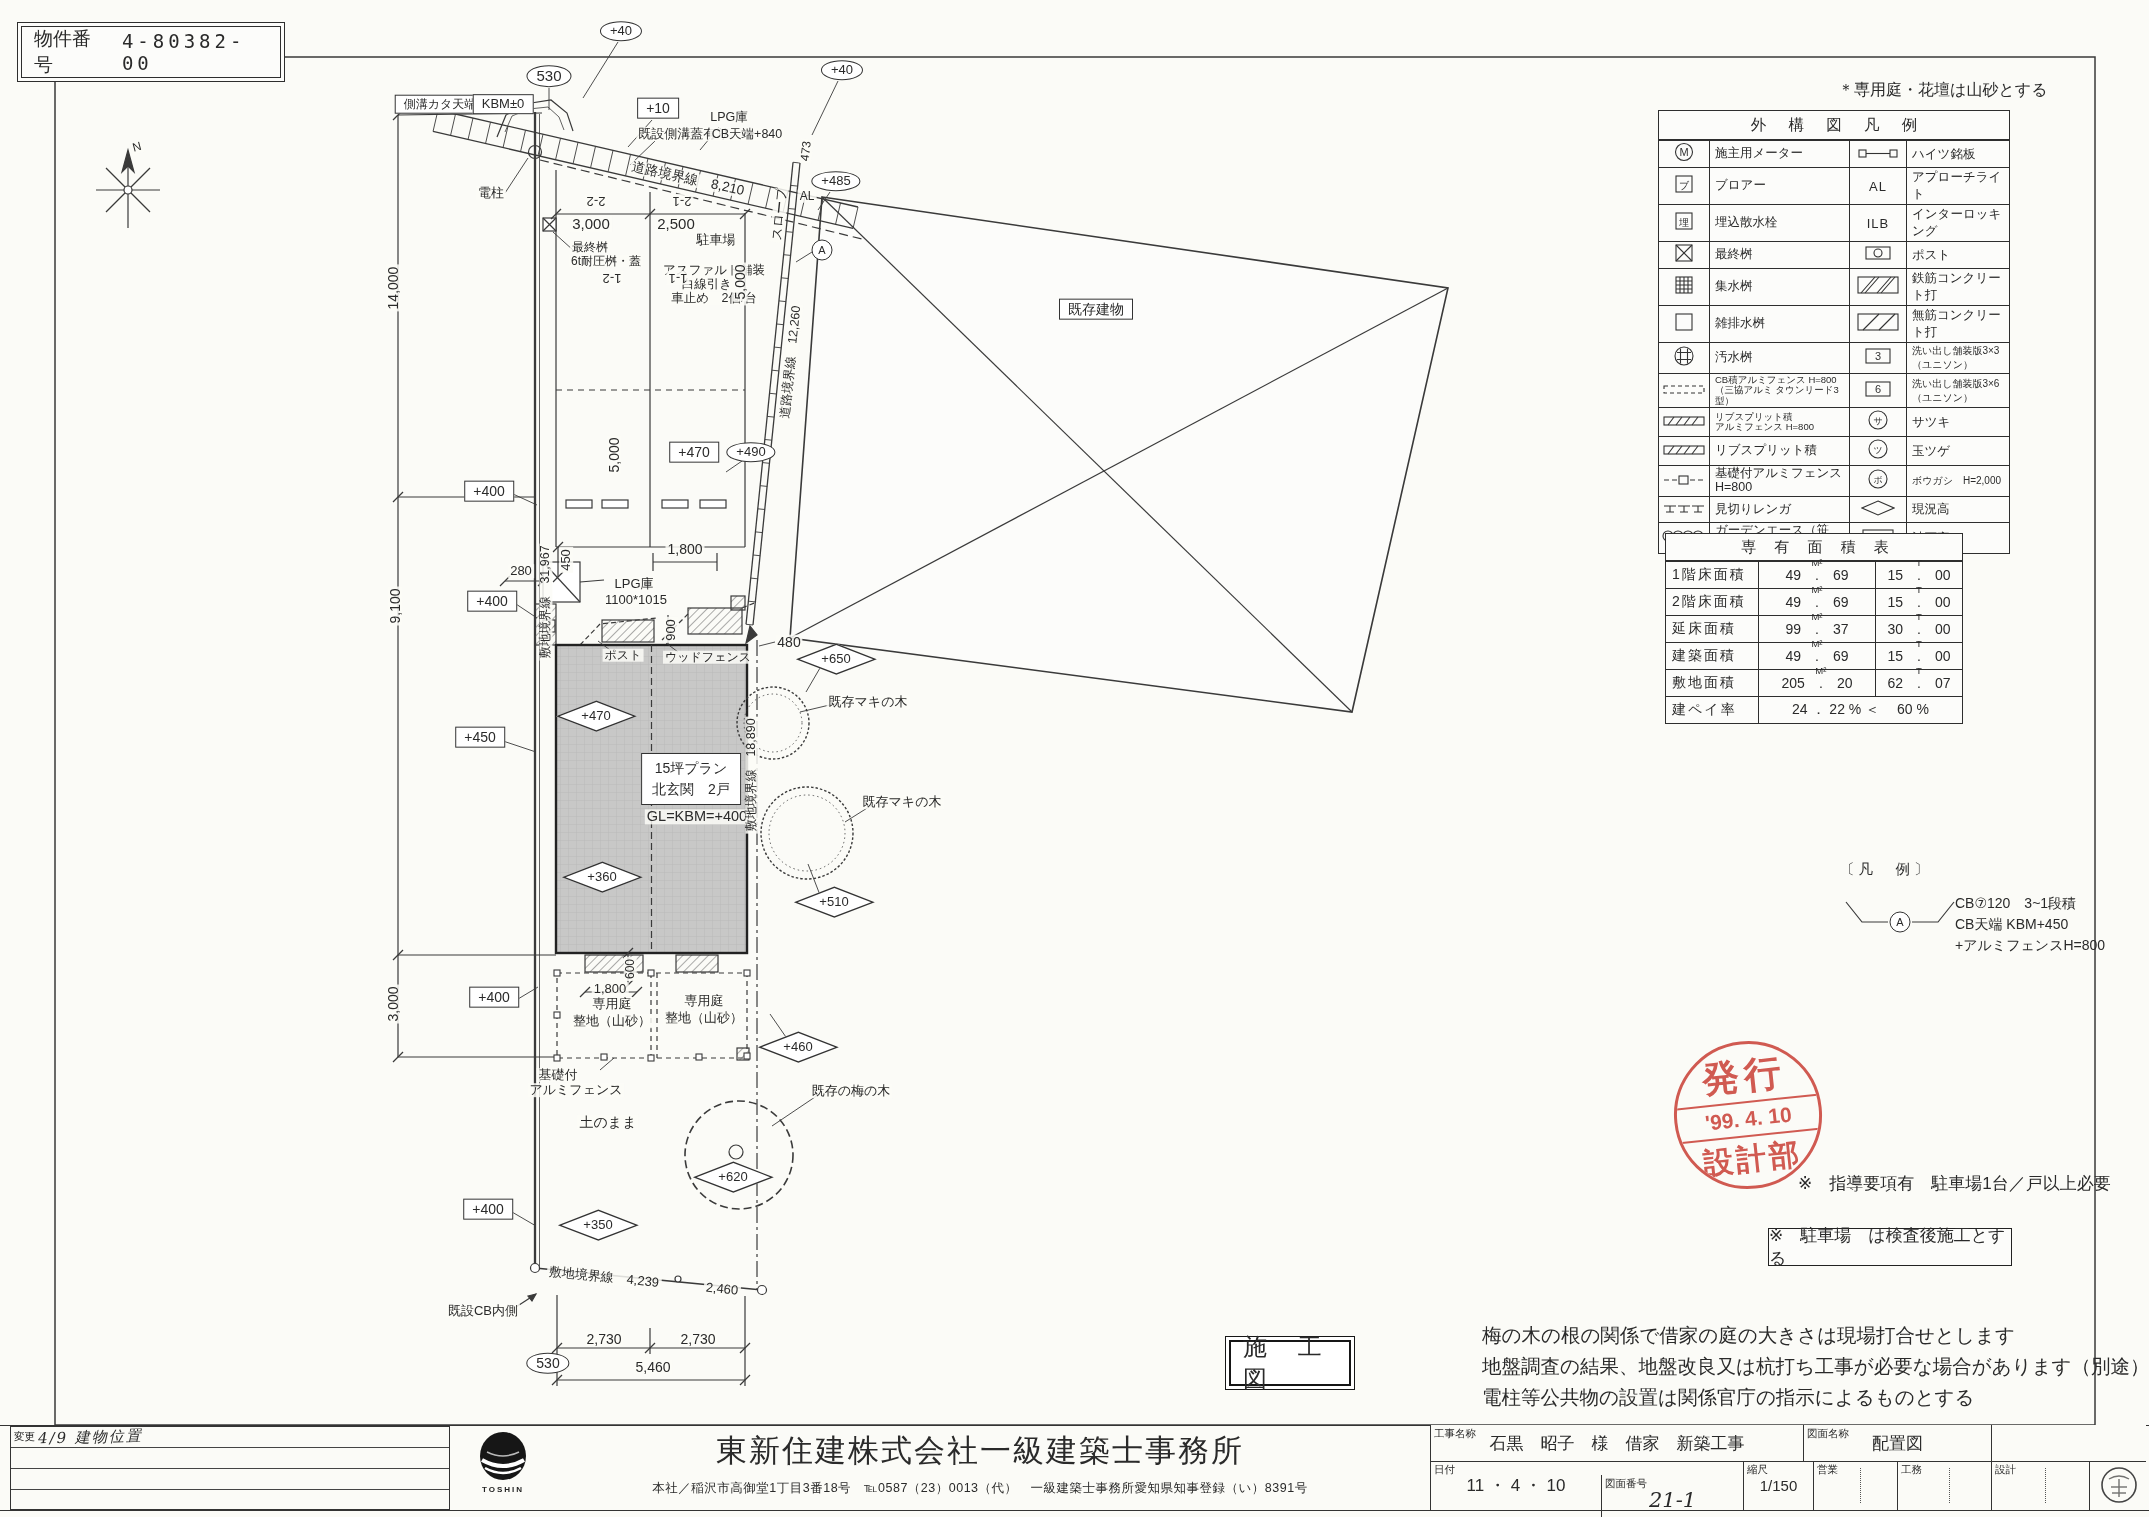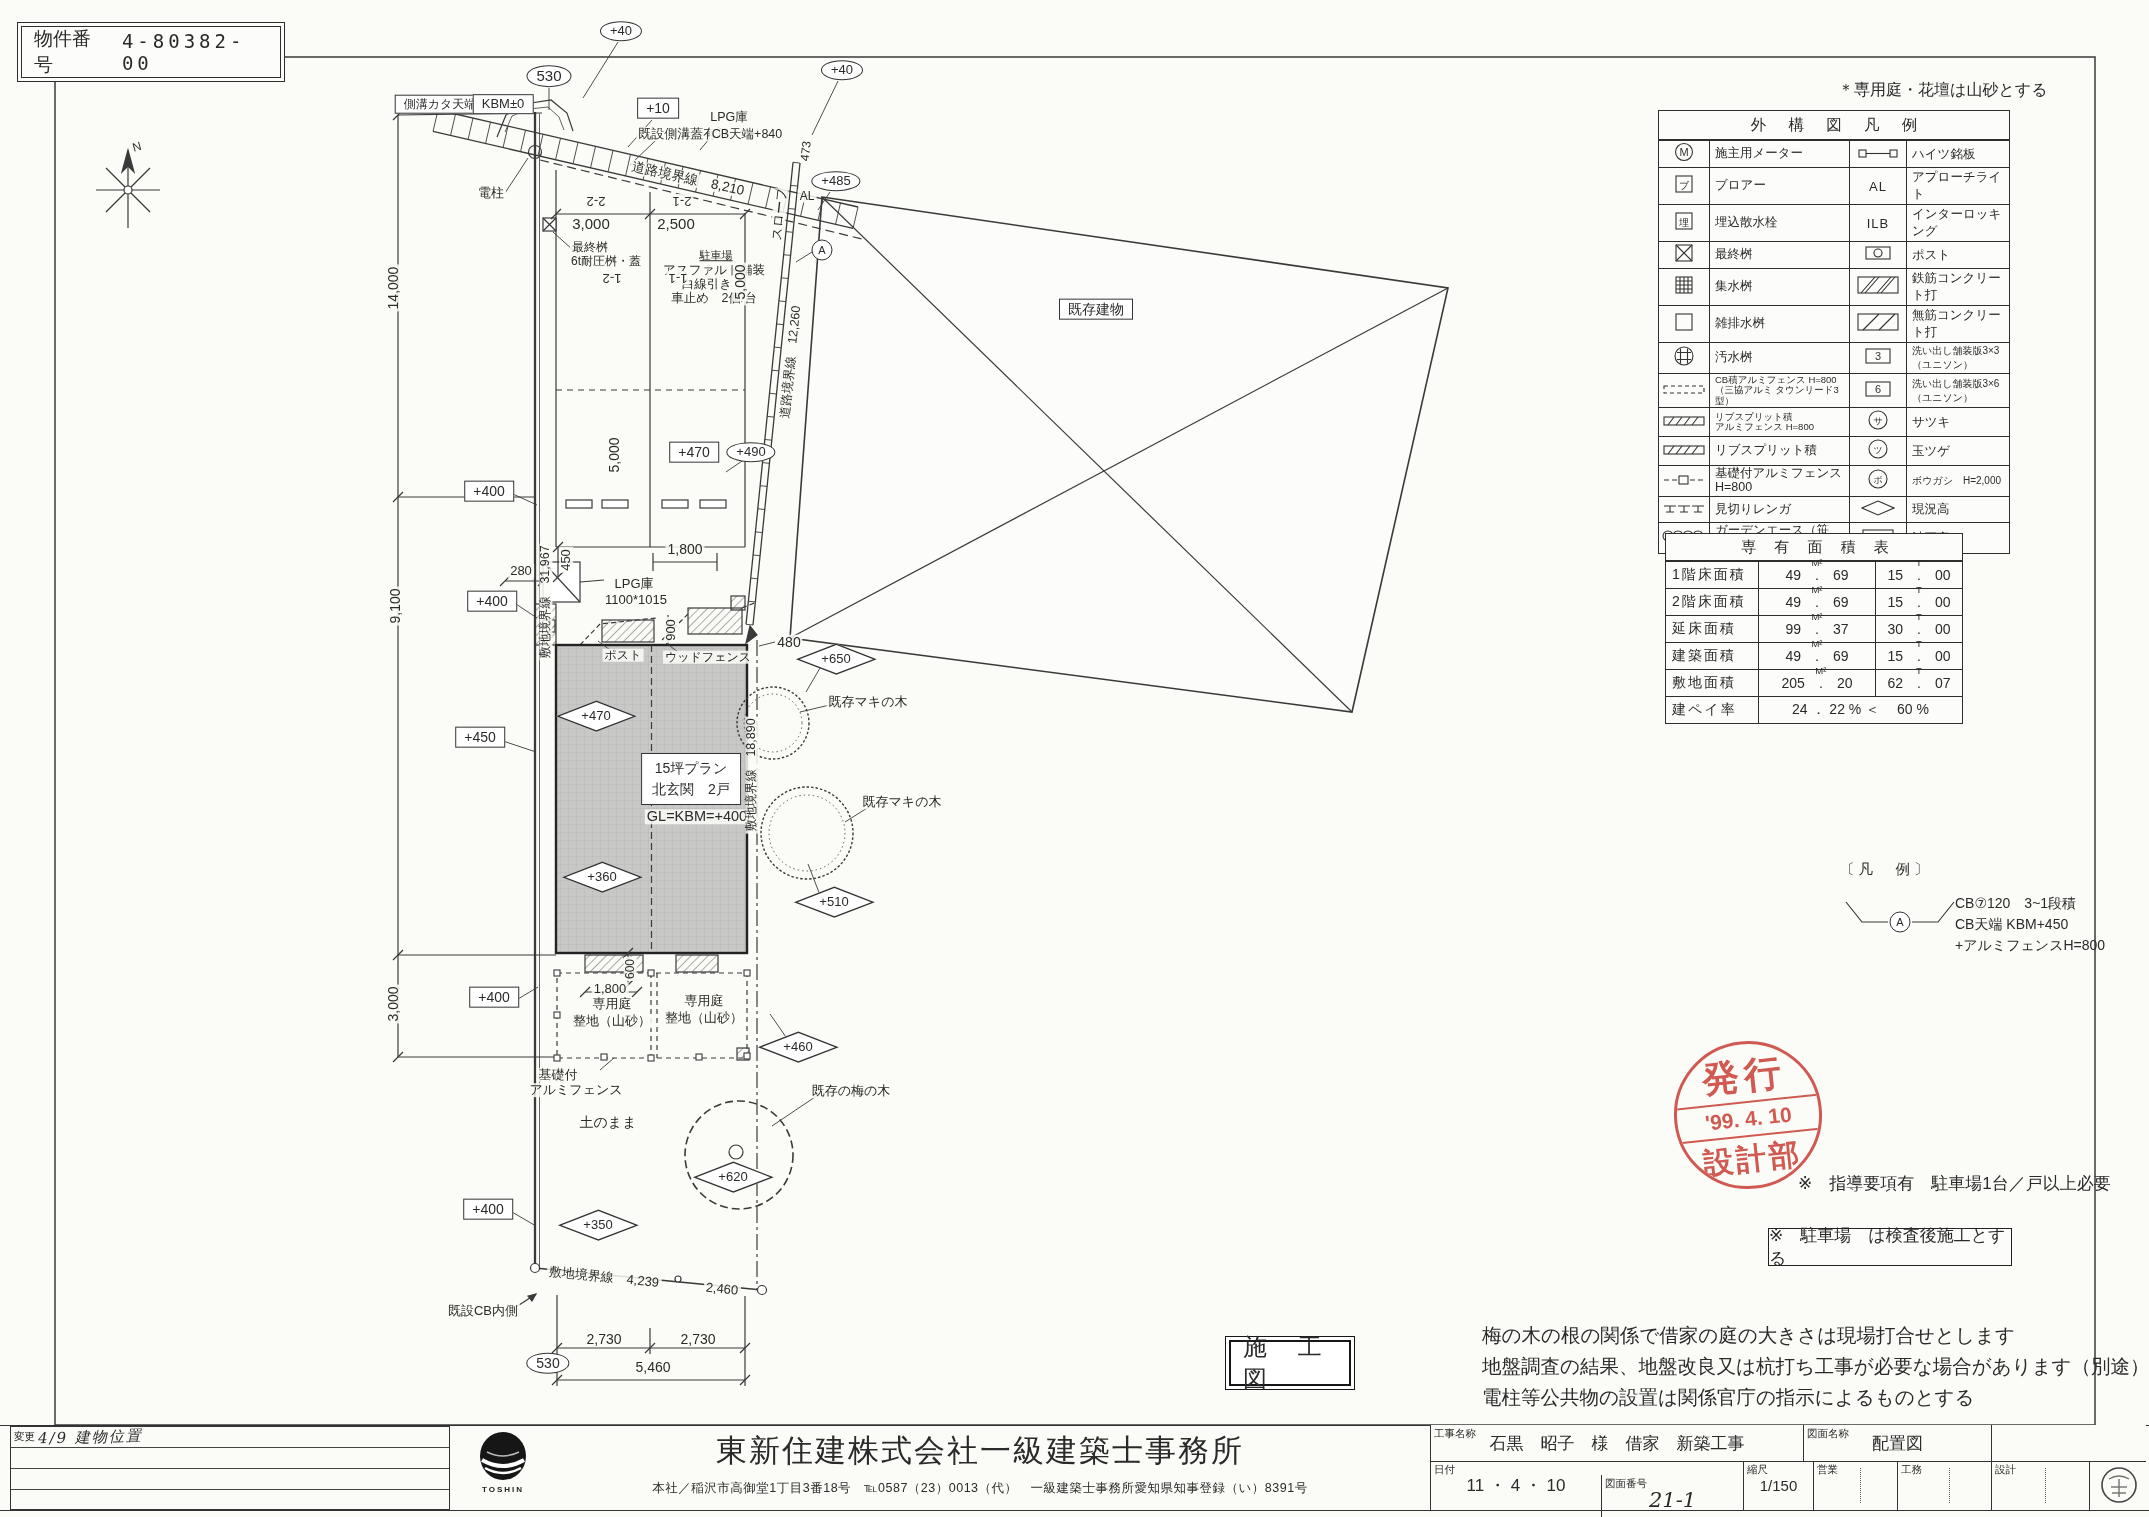--- a/index.html
+++ b/index.html
@@ -633,21 +633,21 @@
       <div class="pl" style="left: 806px; top: 151px; font-size: 12px; transform: translate(-50%, -50%) rotate(-83deg);">473</div>
       <div class="pl k-oval" style="left: 836px; top: 181px; font-size: 13px;">+485</div>
       <div class="pl" style="left: 807px; top: 196px; font-size: 12px;">AL</div>
       <div class="pl" style="left: 491px; top: 193px; font-size: 13px;">電柱</div>
       <div class="pl" style="left: 596px; top: 201px; font-size: 13px; transform: translate(-50%, -50%) rotate(180deg);">2-2</div>
       <div class="pl" style="left: 682px; top: 201px; font-size: 13px; transform: translate(-50%, -50%) rotate(180deg);">2-1</div>
       <div class="pl" style="left: 591px; top: 224px; font-size: 15px;">3,000</div>
       <div class="pl" style="left: 676px; top: 224px; font-size: 15px;">2,500</div>
       <div class="pl" style="left: 590px; top: 247px; font-size: 12px;">最終桝</div>
       <div class="pl" style="left: 606px; top: 261px; font-size: 12px;">6t耐圧桝・蓋</div>
-      <div class="pl" style="left: 716px; top: 256px; font-size: 11px; text-decoration: underline;">駐車場</div>
+      <div class="pl" style="left: 716px; top: 240px; font-size: 13px;">駐車場</div>
       <div class="pl" style="left: 714px; top: 271px; font-size: 12.5px;">アスファルト舗装</div>
       <div class="pl" style="left: 707px; top: 285px; font-size: 12.5px;">白線引き</div>
       <div class="pl" style="left: 714px; top: 299px; font-size: 12.5px;">車止め　2個/台</div>
       <div class="pl" style="left: 612px; top: 278px; font-size: 13px; transform: translate(-50%, -50%) rotate(180deg);">1-2</div>
       <div class="pl" style="left: 678px; top: 278px; font-size: 13px; transform: translate(-50%, -50%) rotate(180deg);">1-1</div>
       <div class="pl" style="left: 740px; top: 282px; font-size: 14px; transform: translate(-50%, -50%) rotate(-90deg);">5,000</div>
       <div class="pl" style="left: 614px; top: 455px; font-size: 14px; transform: translate(-50%, -50%) rotate(-90deg);">5,000</div>
       <div class="pl k-box" style="left: 694px; top: 452px; font-size: 14px;">+470</div>
       <div class="pl k-oval" style="left: 751px; top: 452px; font-size: 13px;">+490</div>
       <div class="pl" style="left: 393px; top: 288px; font-size: 14px; transform: translate(-50%, -50%) rotate(-90deg);">14,000</div>

